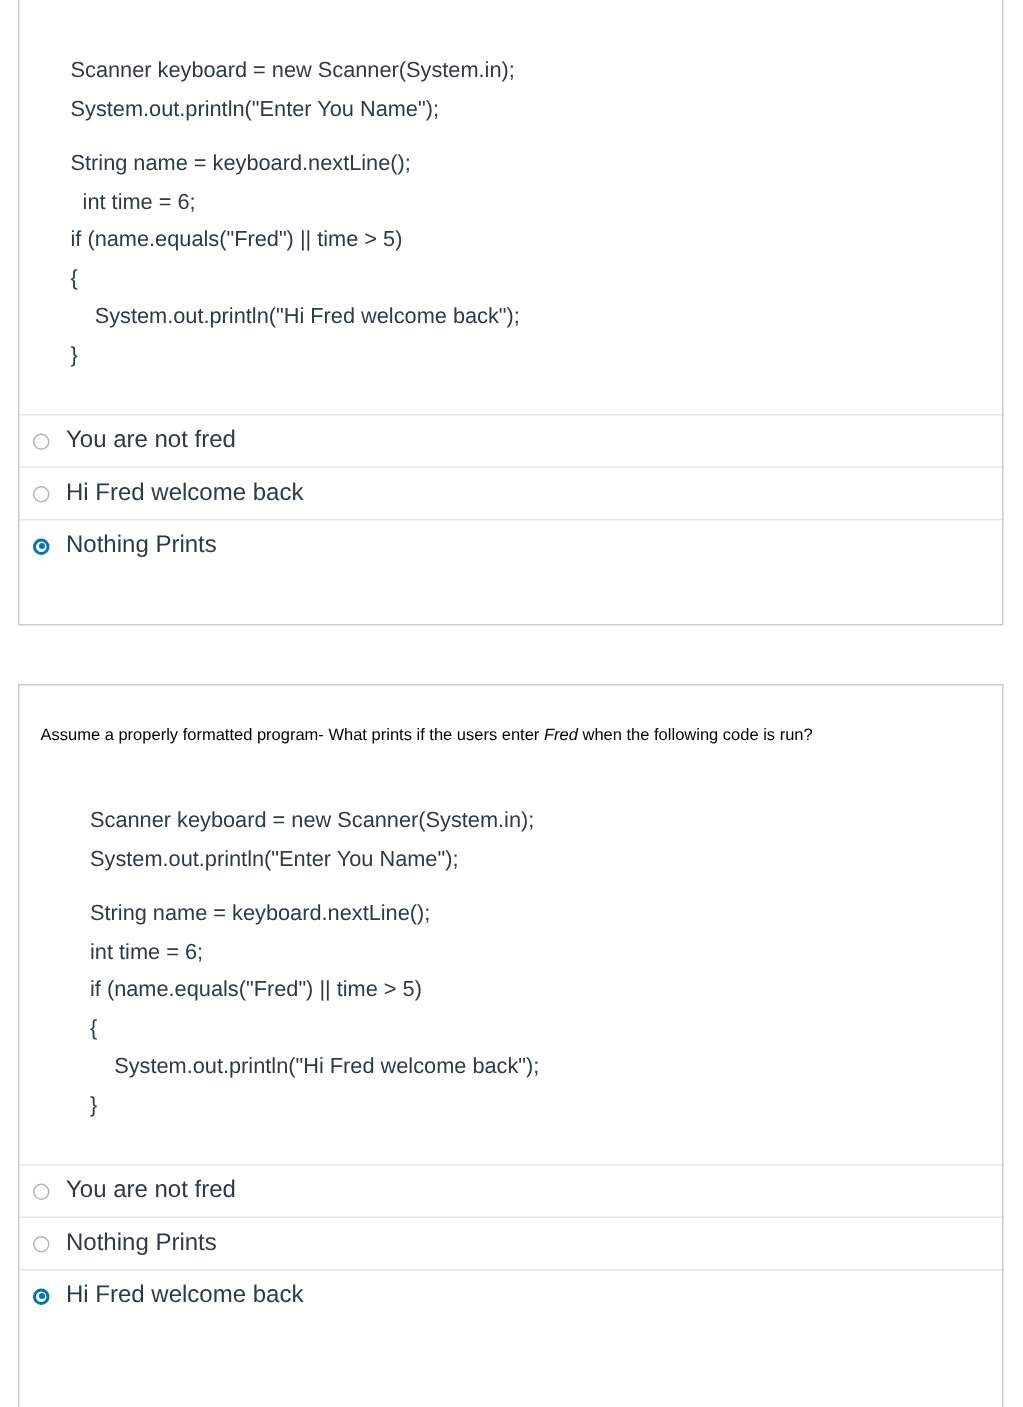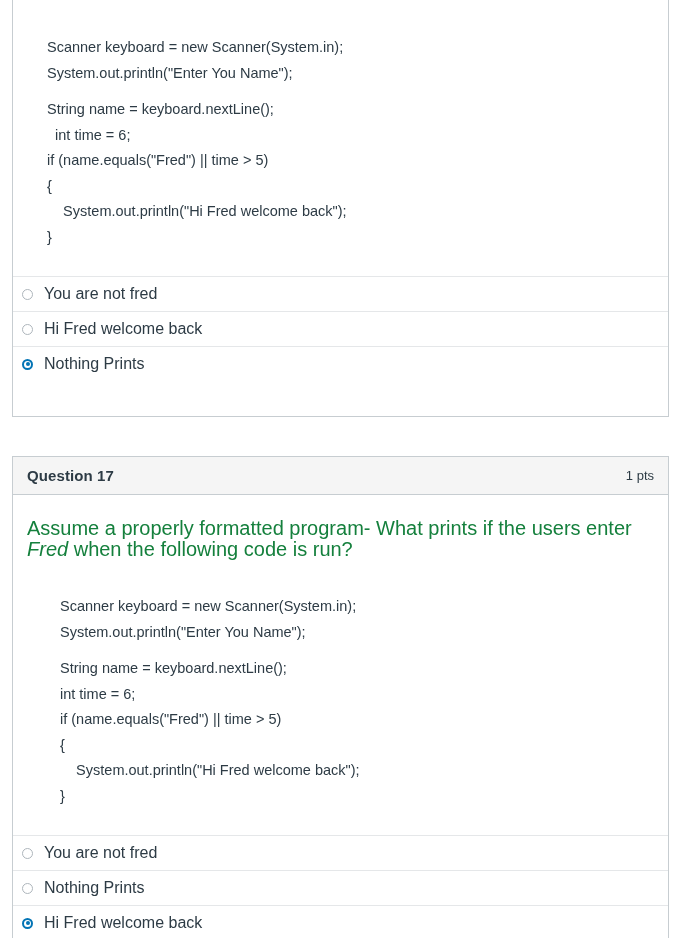--- a/index.html
+++ b/index.html
@@ -77,23 +77,23 @@
     font-size: 13px;
     color: #2d3b45;
   }
 
   .question-body {
     padding: 0 14px;
     box-sizing: border-box;
   }
 
   .question-text {
-    font-size: 20px;
+    font-size: 11px;
     line-height: 21px;
-    color: #15803d;
+    color: #000000;
     padding-top: 23px;
     padding-right: 10px;
     max-width: 630px;
   }
   .question-text em {
     font-style: italic;
   }
 
   .code-block {
     margin: 0;
@@ -186,24 +186,20 @@
         </div>
         <div class="answer-row">
           <span class="radio selected"></span>
           <span class="answer-label">Nothing Prints</span>
         </div>
       </div>
   </div>
 
   <div class="question-card" id="card-q17">
 
-    <div class="question-header">
-      <span class="question-name">Question 17</span>
-      <span class="question-points">1 pts</span>
-    </div>
 
     <div class="question-body">
       <div class="question-text">
         <span>Assume a properly formatted program- What prints if the users enter </span><em>Fred</em><span> when the following code is run?</span>
       </div>
 
       <pre class="code-block" id="code-q17"><span class="code-line">Scanner keyboard = new Scanner(System.in);</span><span class="code-line">System.out.println("Enter You Name");</span><span class="code-line blank">&nbsp;</span><span class="code-line">String name = keyboard.nextLine();</span><span class="code-line">int time = 6;</span><span class="code-line">if (name.equals("Fred") || time &gt; 5)</span><span class="code-line">{</span><span class="code-line">    System.out.println("Hi Fred welcome back");</span><span class="code-line">}</span></pre>
     </div>
 
     <div class="answers" id="answers-q17">

